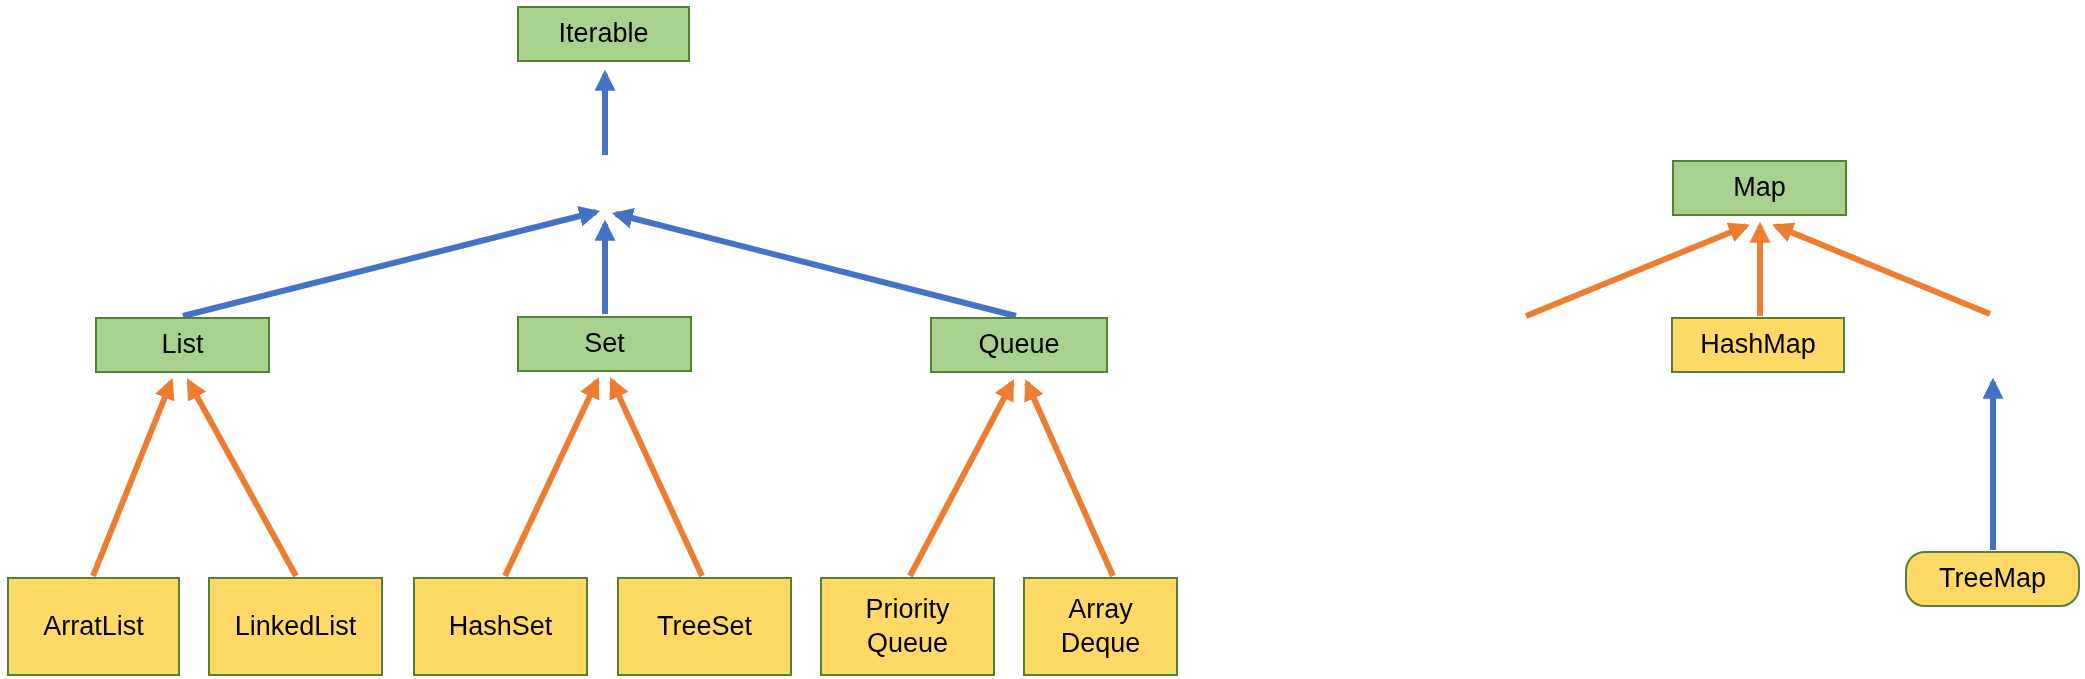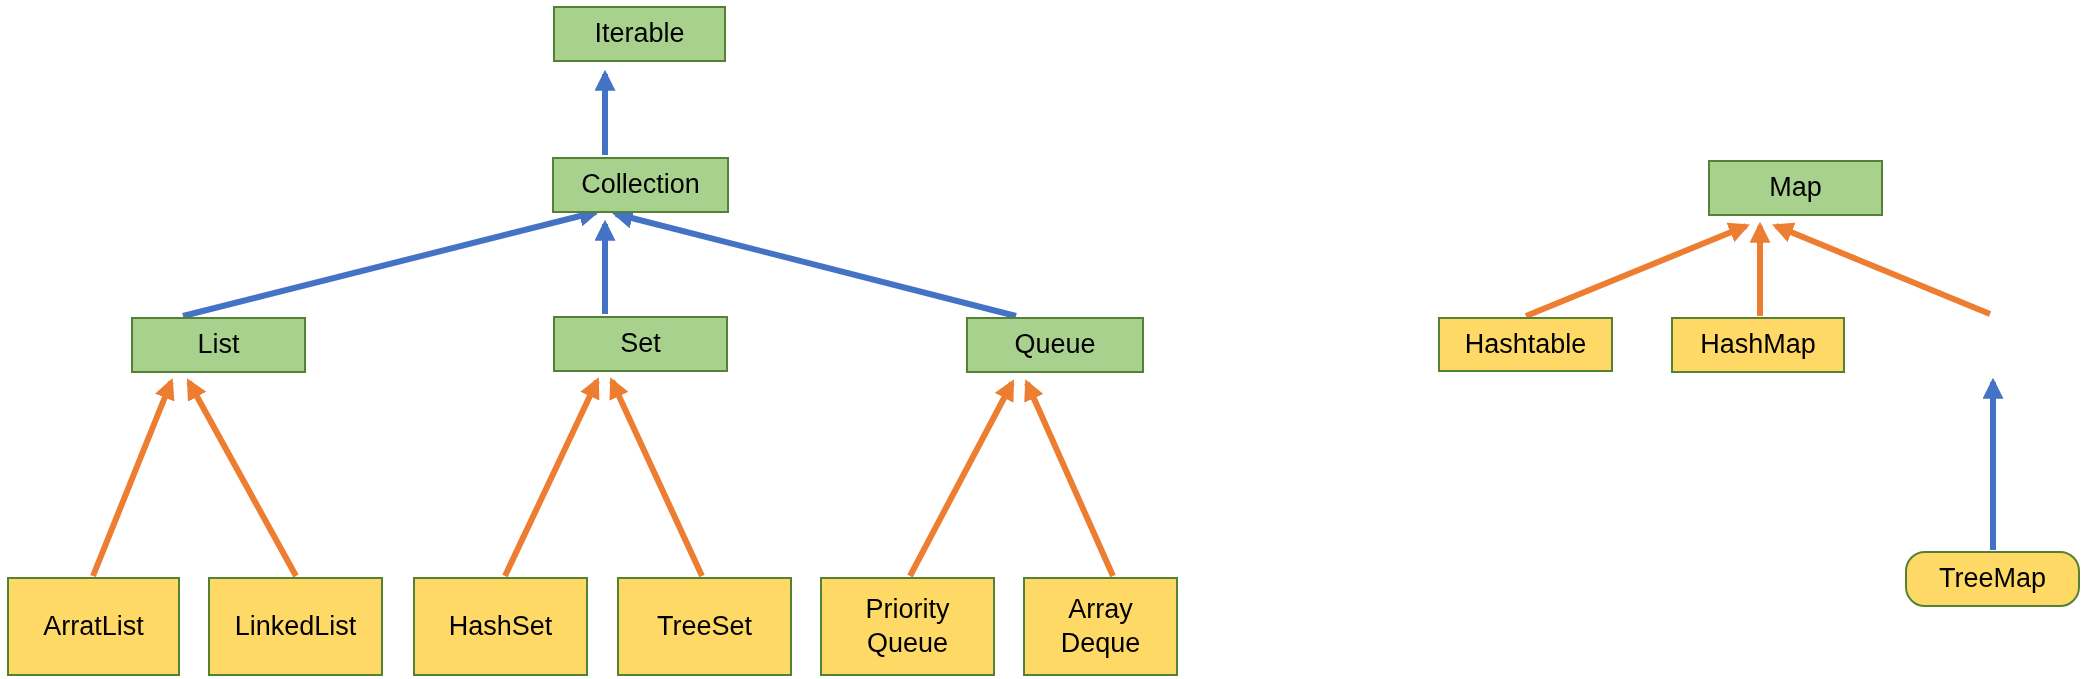--- a/index.html
+++ b/index.html
@@ -33,21 +33,20 @@
     text-align: center;
     box-sizing: border-box;
     font-size: 27px;
     line-height: 1.25;
     color: var(--text, #000);
     padding: 0 22px;
   }
   .node.green {
     background: var(--green_fill, #A9D18E);
     border: 2px solid var(--green_border, #548235);
-    margin-left: 36px;
   }
   .node.yellow {
     background: var(--yellow_fill, #FFD966);
     border: 2px solid var(--yellow_border, #548235);
   }
 </style>
 </head>
 <body>
 
 <div class="canvas">
@@ -73,30 +72,28 @@
     <line class="edge-orange" x1="505" y1="576" x2="597" y2="381" marker-end="url(#arrow-orange)"></line>
     <line class="edge-orange" x1="702" y1="576" x2="612" y2="381" marker-end="url(#arrow-orange)"></line>
     <line class="edge-orange" x1="910" y1="576" x2="1012" y2="383" marker-end="url(#arrow-orange)"></line>
     <line class="edge-orange" x1="1113" y1="576" x2="1027" y2="383" marker-end="url(#arrow-orange)"></line>
     <line class="edge-orange" x1="1526" y1="316" x2="1746" y2="226" marker-end="url(#arrow-orange)"></line>
     <line class="edge-orange" x1="1760" y1="316" x2="1760" y2="226" marker-end="url(#arrow-orange)"></line>
     <line class="edge-orange" x1="1990" y1="314" x2="1776" y2="226" marker-end="url(#arrow-orange)"></line>
   </svg>
 
   <div class="node green" style="left:517px;  top:6px;   width:173px; height:56px;">Iterable</div>
-  <div class="node green" style="left:516px;  top:157px; width:177px; height:56px;">Collection</div>
   <div class="node green" style="left:95px;   top:317px; width:175px; height:56px;">List</div>
   <div class="node green" style="left:517px;  top:316px; width:175px; height:56px;">Set</div>
   <div class="node green" style="left:930px;  top:317px; width:178px; height:56px;">Queue</div>
 
   <div class="node yellow" style="left:7px;    top:577px; width:173px; height:99px;">ArratList</div>
   <div class="node yellow" style="left:208px;  top:577px; width:175px; height:99px;">LinkedList</div>
   <div class="node yellow" style="left:413px;  top:577px; width:175px; height:99px;">HashSet</div>
   <div class="node yellow" style="left:820px;  top:577px; width:175px; height:99px;">Priority Queue</div>
   <div class="node yellow" style="left:617px;  top:577px; width:175px; height:99px;">TreeSet</div>
   <div class="node yellow" style="left:1023px; top:577px; width:155px; height:99px;">Array Deque</div>
 
   <div class="node green" style="left:1672px; top:160px; width:175px; height:56px;">Map</div>
-  <div class="node yellow" style="left:1438px; top:317px; width:175px; height:55px;">Hashtable</div>
   <div class="node yellow" style="left:1671px; top:317px; width:174px; height:56px;">HashMap</div>
   <div class="node yellow" style="left:1905px; top:551px; width:175px; height:56px;border-radius:20px;">TreeMap</div>
 
 </div>
 
 </body></html>

